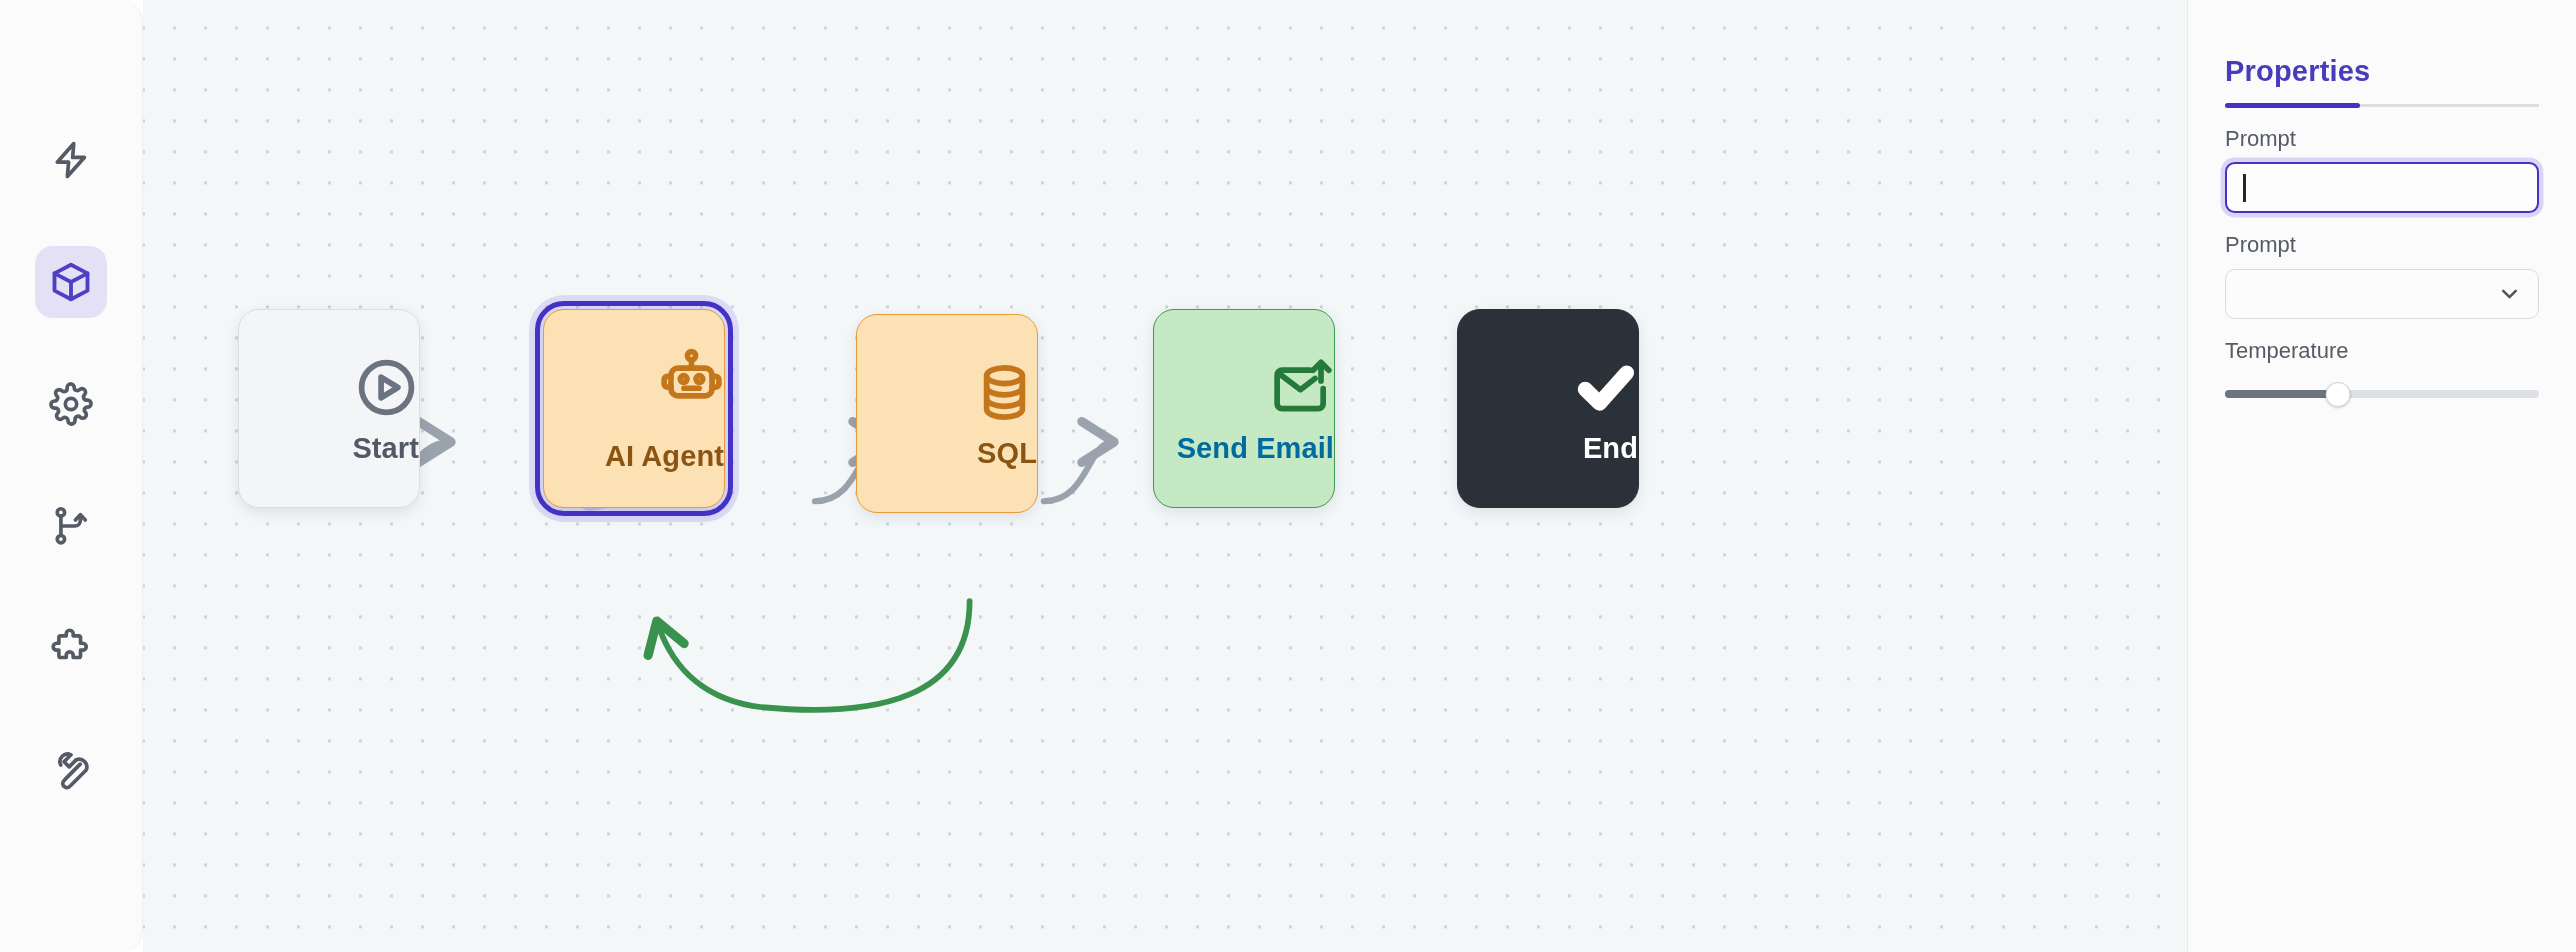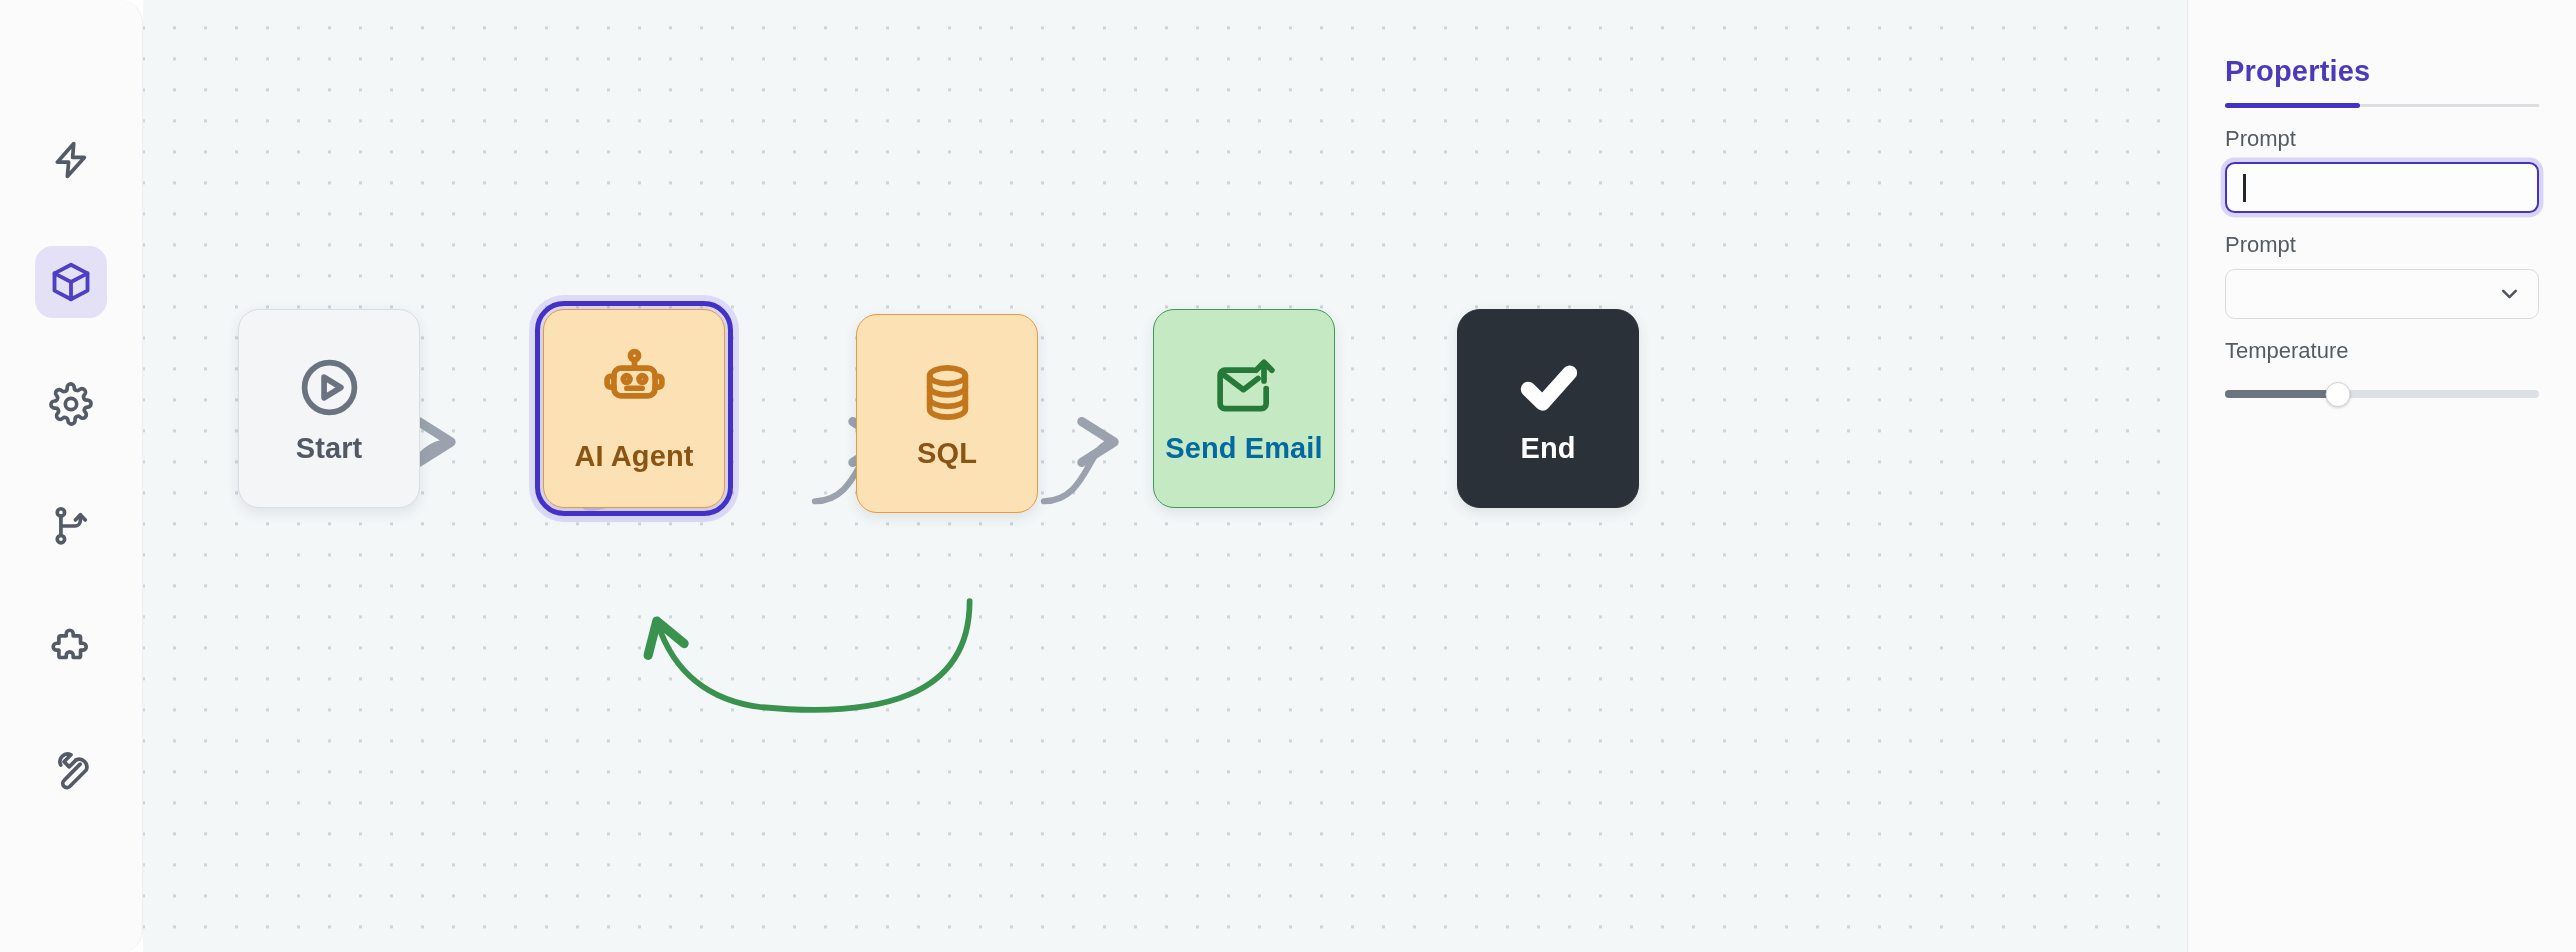--- a/index.html
+++ b/index.html
@@ -67,21 +67,21 @@
 
   .nodes-layer { position: absolute; inset: 0; }
 
   .node {
     position: absolute;
     width: 182px;
     height: 199px;
     border-radius: 21px;
     display: flex;
     flex-direction: column;
-    align-items: center;
+    align-items: flex-end;
     justify-content: center;
     gap: 14px;
     box-shadow: 0 4.4px 12.4px rgba(40,52,70,.10);
     cursor: pointer;
   }
   .node .nlabel {
     font-size: 29px;
     font-weight: 600;
     letter-spacing: 0.1px;
     line-height: 1;

